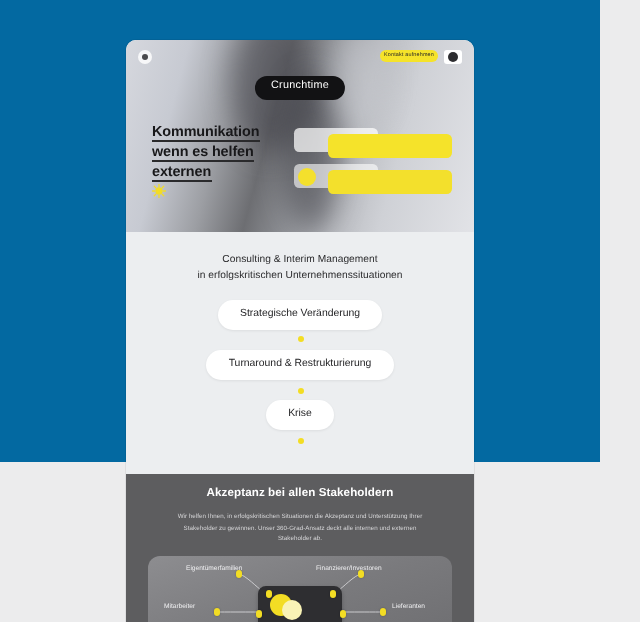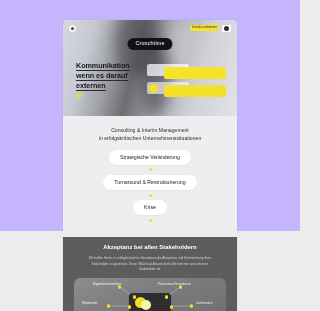--- a/index.html
+++ b/index.html
@@ -6,21 +6,21 @@
   * { box-sizing: border-box; margin: 0; padding: 0; }
   html, body {
     width: 300px; height: 311px;
     overflow: hidden;
     background: #ececed;
     font-family: "Liberation Sans", sans-serif;
   }
   #viewport {
     position: relative;
     width: 300px; height: 231px;
-    background: #c4b5fd;
+    background: #0369a1;
   }
 
   
   #site-card {
     position: absolute;
     left: 63px; top: 20px;
     width: 174px; height: 291px;
     background: #fdfdfd;
     border-radius: 5px 5px 0 0;
     overflow: hidden;
@@ -283,21 +283,21 @@
           <div class="burger">
             <i></i>
           </div>
         </div>
       </div>
 
       <div class="crunch-badge">Crunchtime</div>
 
       <div class="hero-heading">
         <span>Kommunikation</span><br>
-        <span>wenn es darauf</span><br>
+        <span>wenn es helfen</span><br>
         <span>externen</span>
       </div>
 
       <div class="hero-mark">
         <svg width="7" height="7" viewBox="0 0 16 16" aria-hidden="true">
           <circle cx="8" cy="8" r="4.2" fill="#f3dd24"></circle>
           <g stroke="#f3dd24" stroke-width="1.5" stroke-linecap="round">
             <line x1="8" y1="0.5" x2="8" y2="3"></line>
             <line x1="8" y1="13" x2="8" y2="15.5"></line>
             <line x1="0.5" y1="8" x2="3" y2="8"></line>

